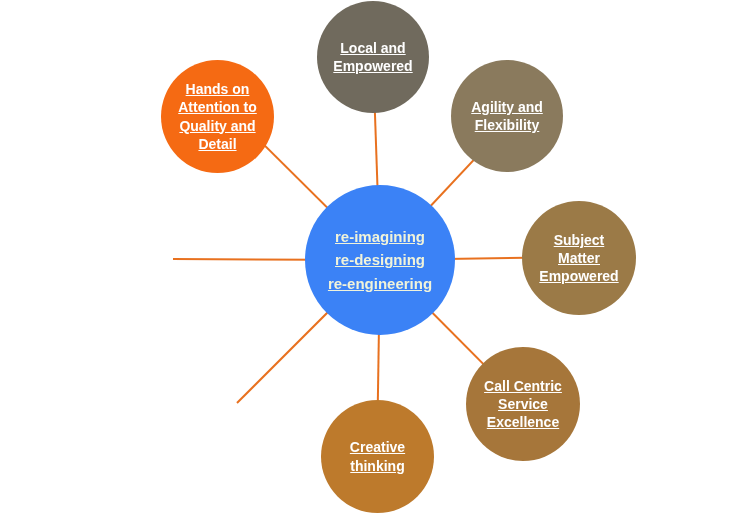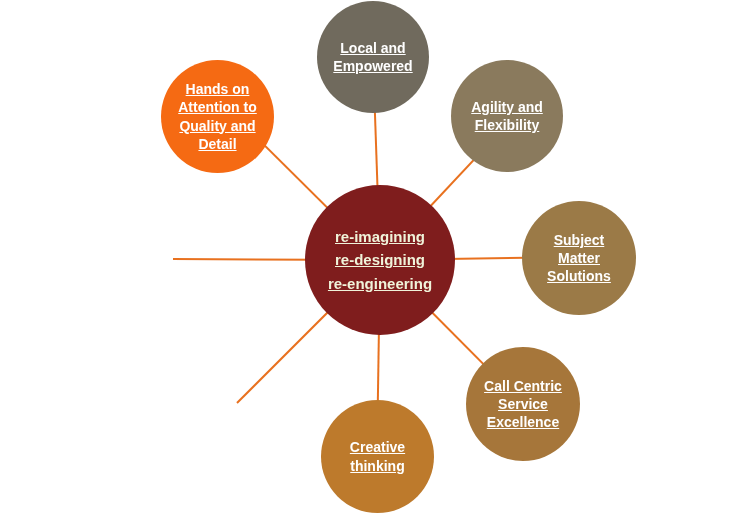--- a/index.html
+++ b/index.html
@@ -74,40 +74,40 @@
     <line x1="380" y1="260" x2="373" y2="57"></line>
     <line x1="380" y1="260" x2="515" y2="116"></line>
     <line x1="380" y1="260" x2="578" y2="257"></line>
     <line x1="380" y1="260" x2="522" y2="403"></line>
     <line x1="380" y1="260" x2="377" y2="456"></line>
     <line x1="380" y1="260" x2="237" y2="403"></line>
     <line x1="380" y1="260" x2="173" y2="259"></line>
     <line x1="380" y1="260" x2="235" y2="116"></line>
   </svg>
 
-  <div class="node hub" style="background: #7f1d1d;">
+  <div class="node hub" style="background: #3b82f6;">
     <span class="label">re-imagining
 re-designing
 re-engineering</span>
   </div>
 
   <div class="node n0" style="background: rgb(112, 106, 93);">
     <span class="label">Local and
 Empowered</span>
   </div>
 
   <div class="node n1" style="background: rgb(138, 122, 93);">
     <span class="label">Agility and
 Flexibility</span>
   </div>
 
   <div class="node n2" style="background: rgb(155, 122, 71);">
     <span class="label">Subject
 Matter
-Solutions</span>
+Empowered</span>
   </div>
 
   <div class="node n3" style="background: rgb(166, 118, 58);">
     <span class="label">Call Centric
 Service
 Excellence</span>
   </div>
 
   <div class="node n4" style="background: rgb(189, 122, 44);">
     <span class="label">Creative

